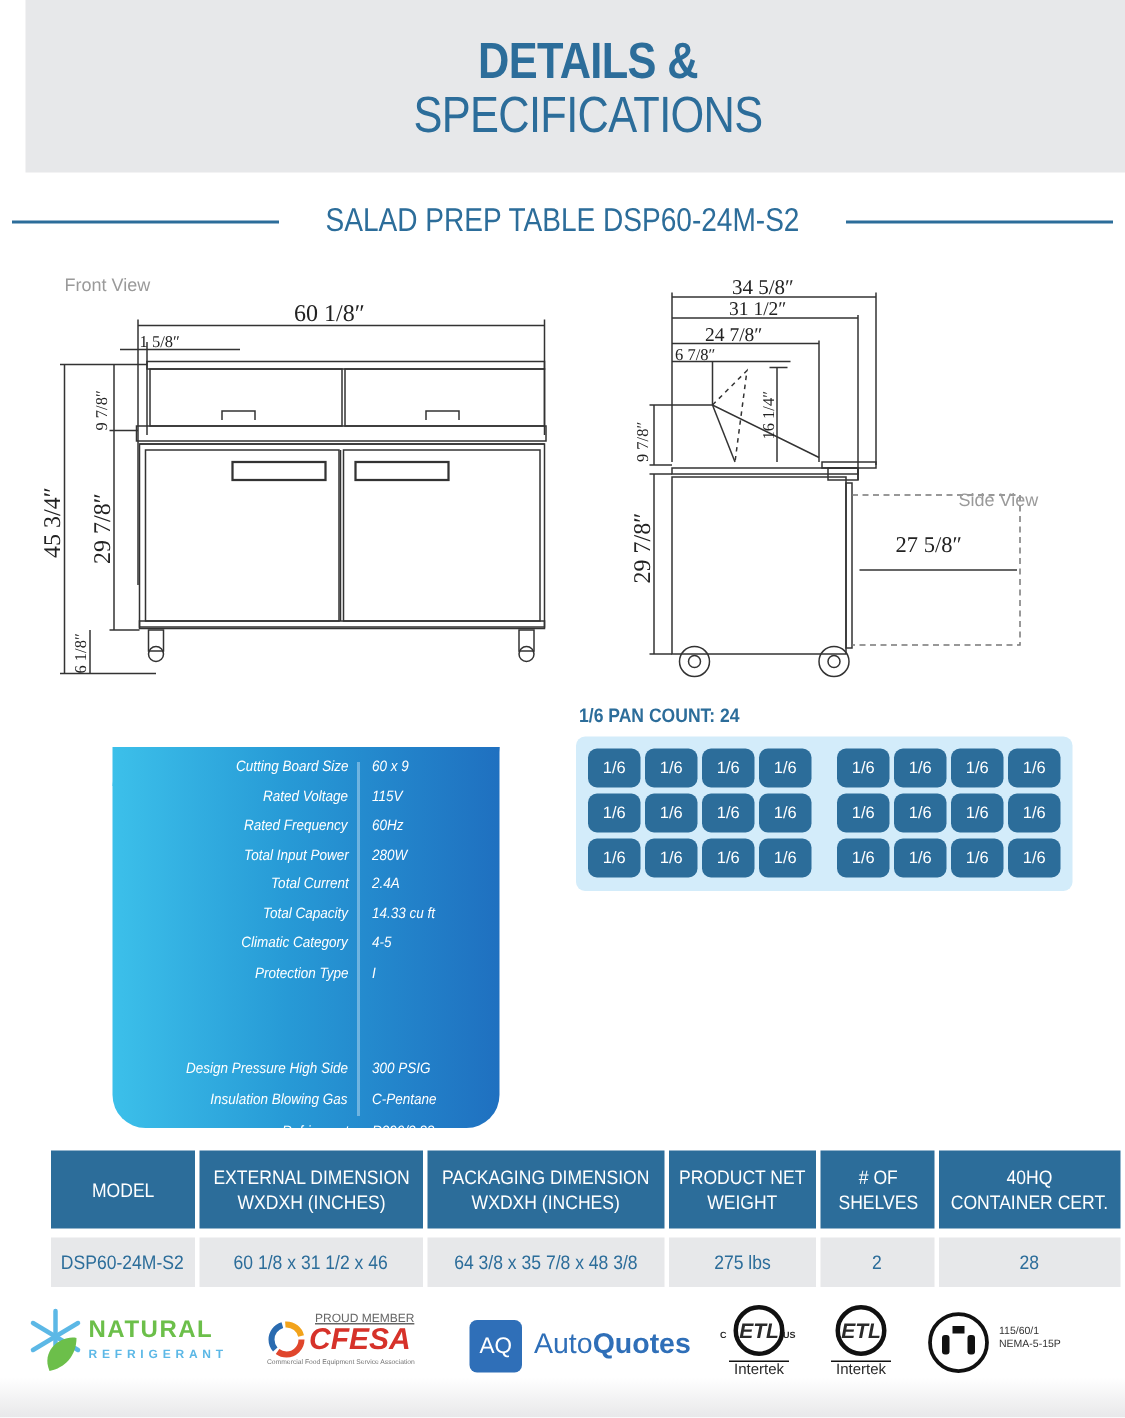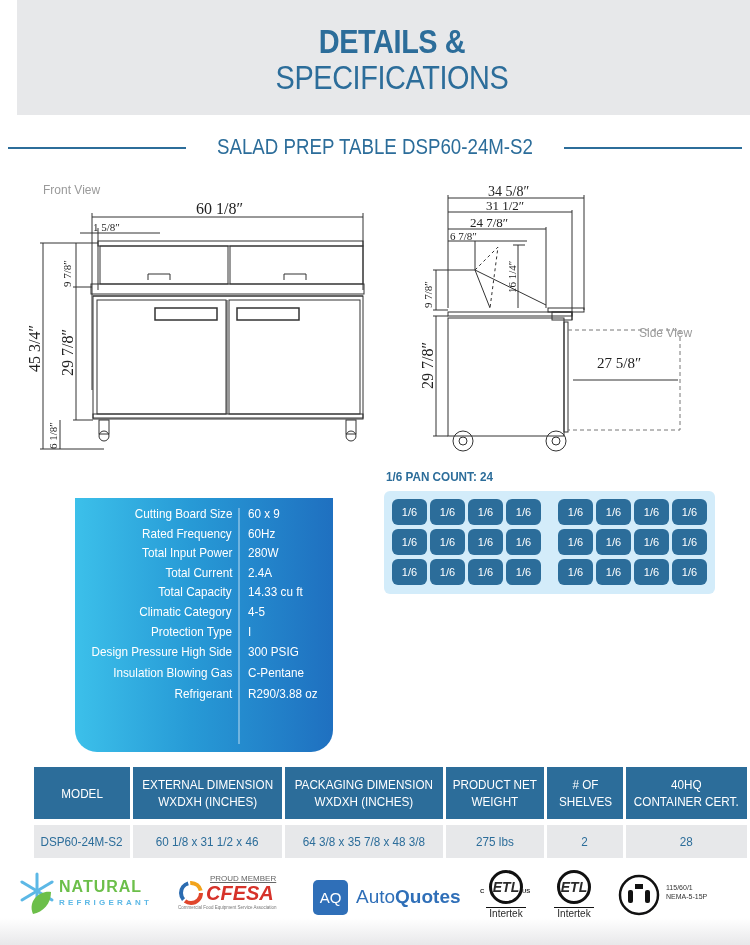--- a/index.html
+++ b/index.html
@@ -24,21 +24,21 @@
   
   .spec { position: absolute; left: 75px; top: 466px; width: 258px; height: 286px; }
   .spec-head { position: absolute; left: 0; top: 0; width: 258px; height: 26px;
     background: linear-gradient(90deg, #35b6e4 0%, #2189cc 50%, #1f6bbd 100%);
     border-radius: 26px 0 26px 0; color: #fff; font-weight: bold; font-size: 14px; text-align: center; line-height: 26px; margin-top: 32px; }
   .spec-head span { display: inline-block; transform: scaleX(0.88); }
   .spec-body { position: absolute; left: 0; top: 32px; width: 258px; height: 254px;
     background: linear-gradient(90deg, #3cc0ea 0%, #279ad6 45%, #1f70c0 100%);
     border-radius: 0 0 22px 22px; padding-top: 8px; }
   .spec-divider { position: absolute; left: 163px; top: 10px; width: 2px; height: 236px; background: rgba(255,255,255,0.35); }
-  .spec-row { position: relative; height: 19.5px; font-size: 13px; color: #fff; }
+  .spec-row { position: relative; height: 19.5px; font-size: 10px; color: #fff; font-style: italic; }
   .spec-row .k { position: absolute; right: 101px; white-space: nowrap; text-align: right; transform-origin: right center; transform: scaleX(0.9); }
   .spec-row .v { position: absolute; left: 173px; white-space: nowrap; transform-origin: left center; transform: scaleX(0.9); }
 
   
   .pan-title { position: absolute; left: 386px; top: 469px; font-size: 13px; font-weight: bold; color: #2c6d9a; transform-origin: left center; transform: scaleX(0.9); }
   .pan-box { position: absolute; left: 384px; top: 491px; width: 331px; height: 103px; background: #d3ecfa; border-radius: 6px; }
   .pan { position: absolute; width: 35px; height: 26px; background: #2c6d9a; border-radius: 6px; color: #fff; font-size: 11px; text-align: center; line-height: 26px; }
 
   
   .tbl { position: absolute; left: 31px; top: 767px; border-collapse: separate; border-spacing: 3px 0; }
@@ -164,20 +164,24 @@
 
 <div class="spec">
   <div class="spec-head"><span>MODEL DSP60-24M-S2</span></div>
   <div class="spec-body">
     <div class="spec-divider"></div>
     <div class="spec-row">
         <span class="k">Cutting Board Size</span>
         <span class="v">60 x 9</span>
       </div>
     <div class="spec-row">
+        <span class="k">Rated  Voltage</span>
+        <span class="v">115V</span>
+      </div>
+    <div class="spec-row">
         <span class="k">Rated  Frequency</span>
         <span class="v">60Hz</span>
       </div>
     <div class="spec-row">
         <span class="k">Total Input Power</span>
         <span class="v">280W</span>
       </div>
     <div class="spec-row">
         <span class="k">Total Current</span>
         <span class="v">2.4A</span>
@@ -187,21 +191,21 @@
         <span class="v">14.33 cu ft</span>
       </div>
     <div class="spec-row">
         <span class="k">Climatic Category</span>
         <span class="v">4-5</span>
       </div>
     <div class="spec-row" style="height:21px;padding-top:1px">
         <span class="k">Protection Type</span>
         <span class="v">I</span>
       </div>
-    <div class="spec-row" style="height:21px;">
+    <div class="spec-row" style="height:21px;margin-top:43px;">
         <span class="k">Design Pressure High Side</span>
         <span class="v">300 PSIG</span>
       </div>
     <div class="spec-row" style="height:21px;">
         <span class="k">Insulation Blowing Gas</span>
         <span class="v">C-Pentane</span>
       </div>
     <div class="spec-row" style="height:21px;">
         <span class="k">Refrigerant</span>
         <span class="v">R290/3.88 oz</span>

